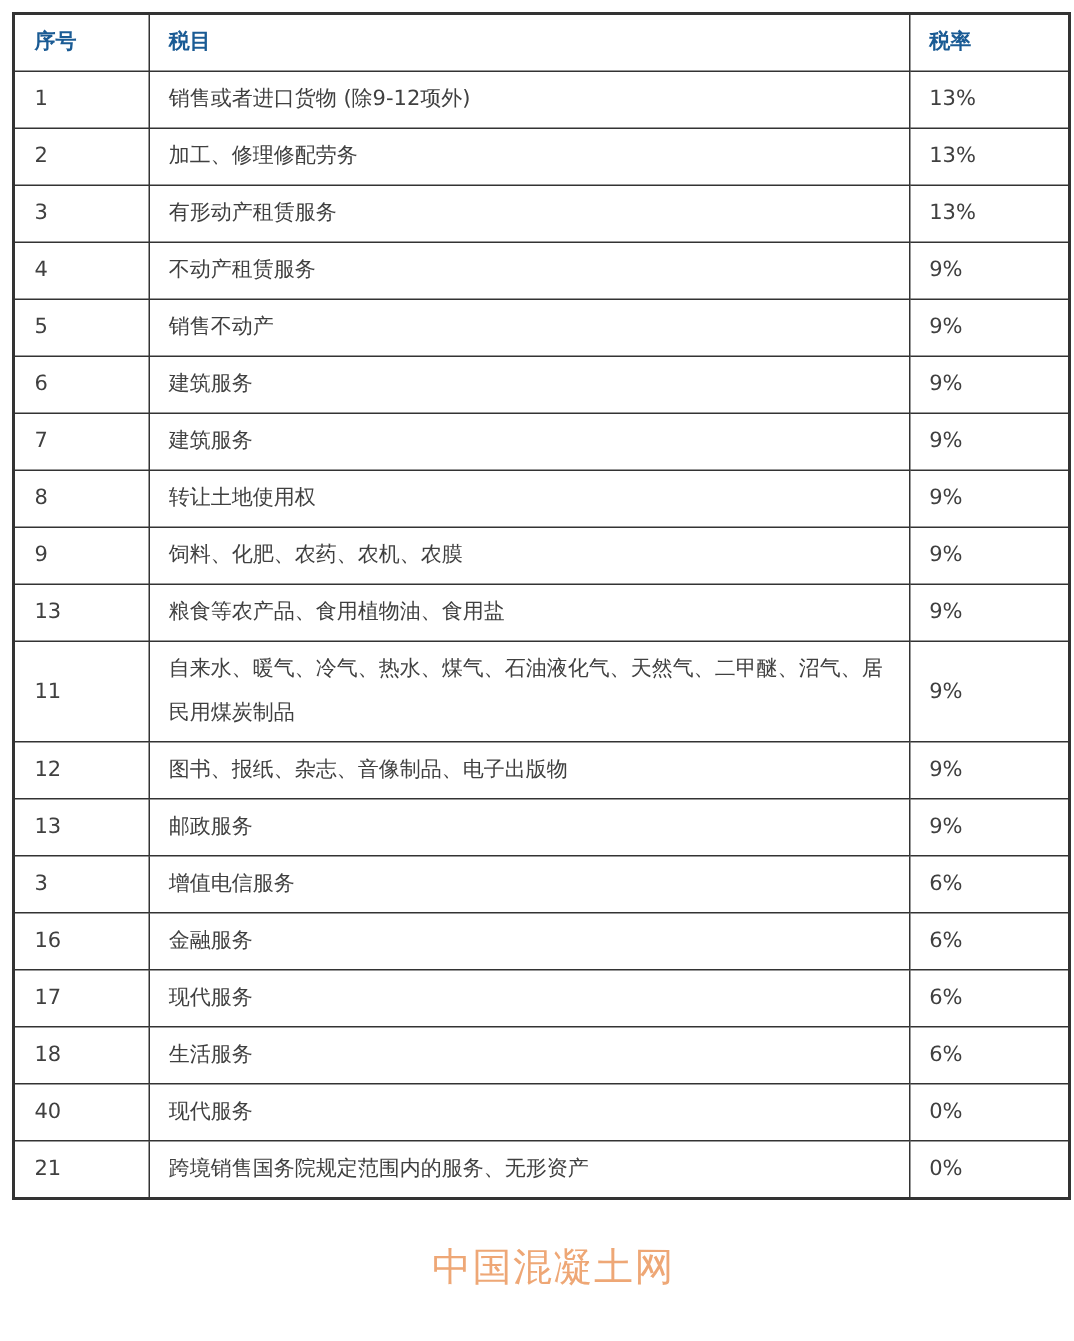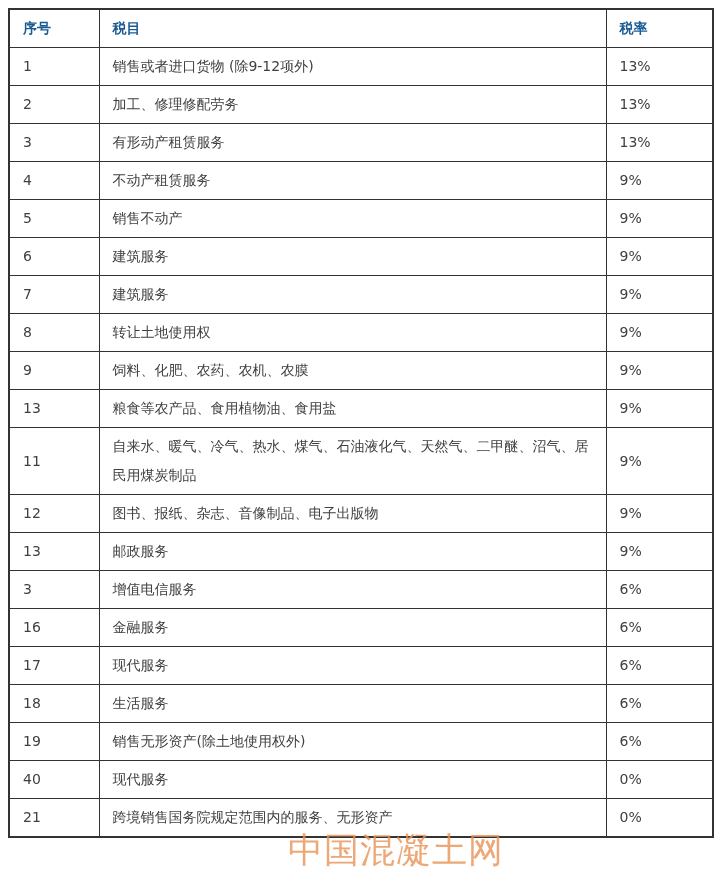--- a/index.html
+++ b/index.html
@@ -52,21 +52,21 @@
     font-weight: bold;
   }
   table.tax-table td {
     color: var(--body-color);
     font-weight: normal;
   }
   .watermark {
     position: absolute;
     left: 288px;
     top: 827px;
-    font-size: 35px;
+    font-size: 26px;
     letter-spacing: 1px;
     color: var(--watermark-color);
     opacity: 0.8;
     white-space: nowrap;
     pointer-events: none;
     z-index: 5;
   }
 </style>
 </head>
 <body>
@@ -166,25 +166,20 @@
             <td>17</td>
             <td>现代服务</td>
             <td>6%</td>
           </tr>
           <tr>
             <td>18</td>
             <td>生活服务</td>
             <td>6%</td>
           </tr>
           <tr>
-            <td>19</td>
-            <td>销售无形资产(除土地使用权外)</td>
-            <td>6%</td>
-          </tr>
-          <tr>
             <td>40</td>
             <td>现代服务</td>
             <td>0%</td>
           </tr>
           <tr>
             <td>21</td>
             <td>跨境销售国务院规定范围内的服务、无形资产</td>
             <td>0%</td>
           </tr>
         </tbody>

